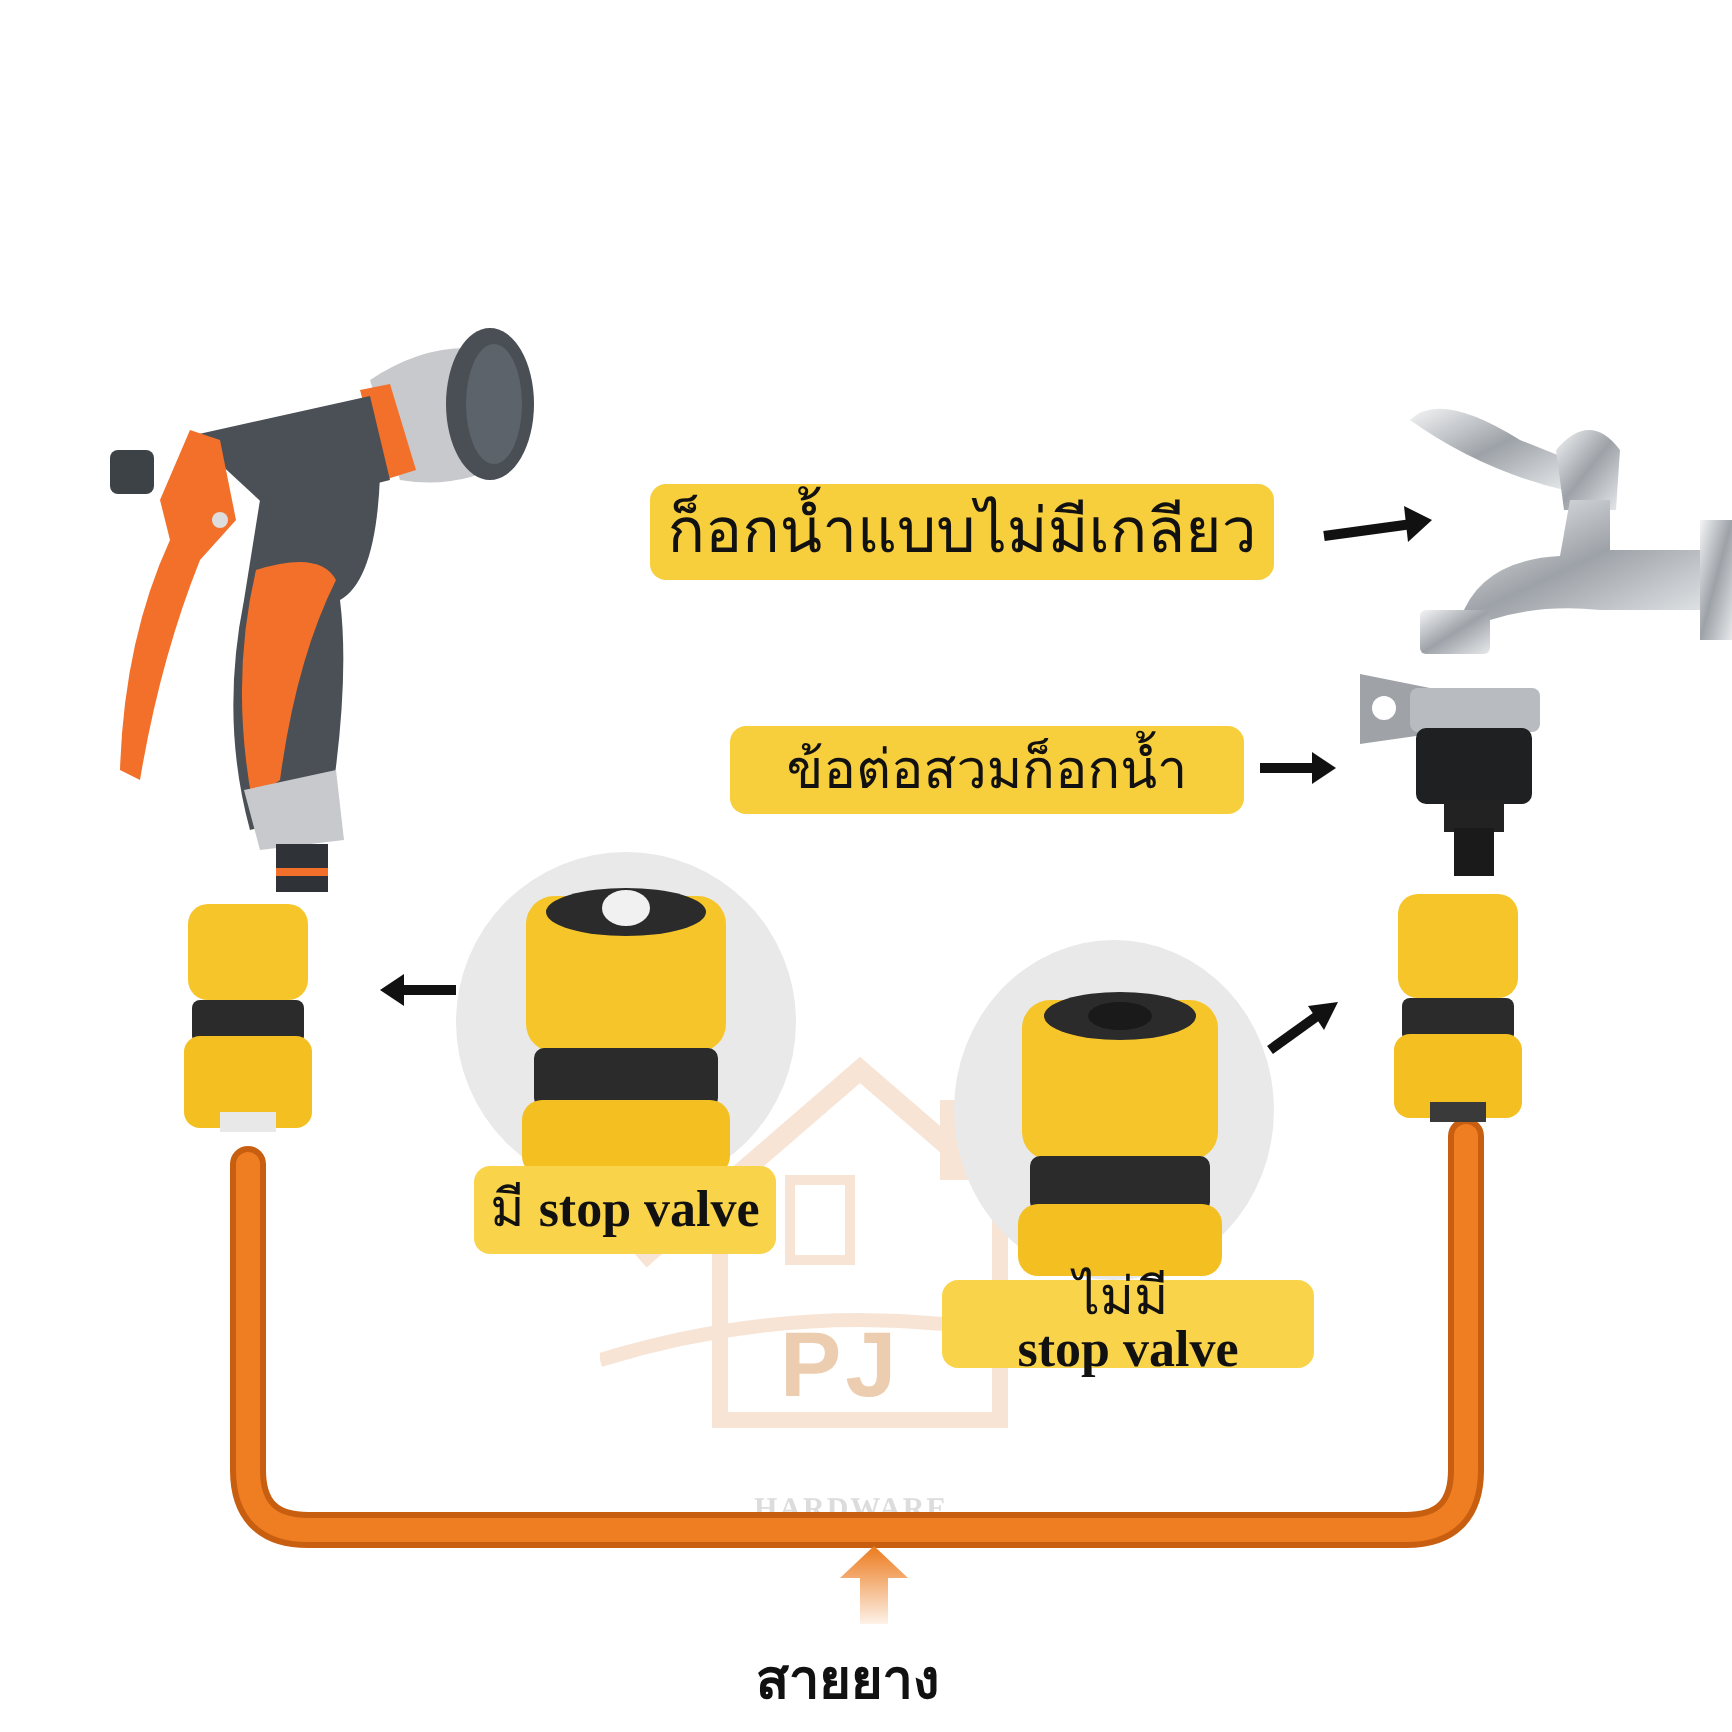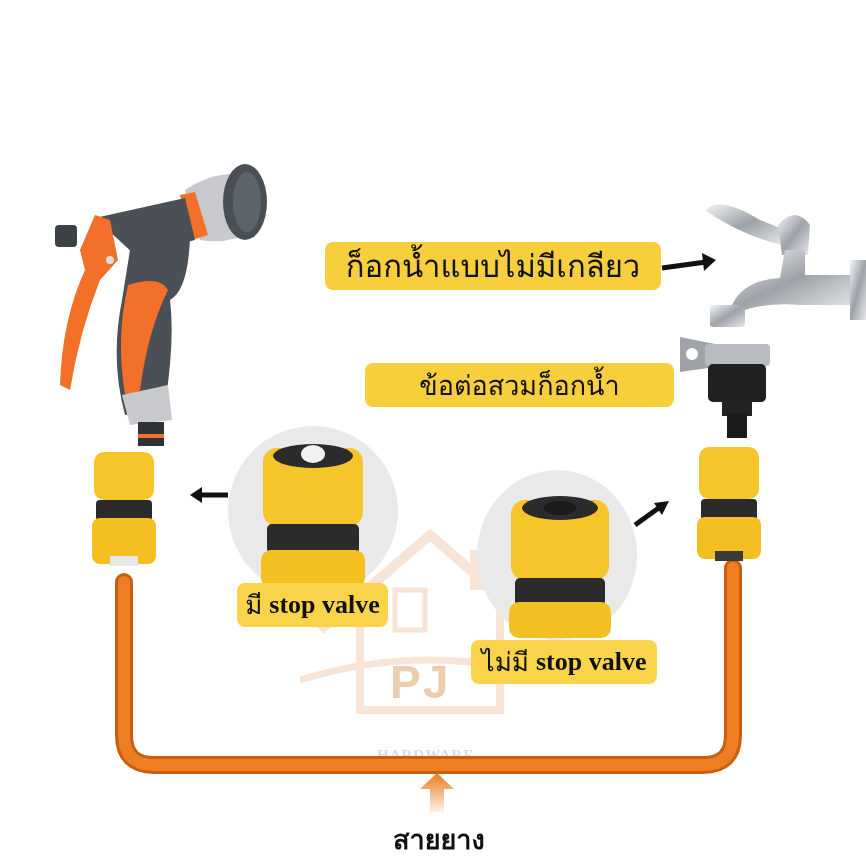--- a/index.html
+++ b/index.html
@@ -17,27 +17,27 @@
 
     
     .hose { left: 0; top: 0; width: 866px; height: 866px; }
 
     
     .label {
       position: absolute; background: #f7cf3d; border-radius: 8px;
       color: #111; white-space: nowrap; line-height: 1;
       display: flex; align-items: center; justify-content: center;
     }
-    .label-faucet { left: 325px; top: 242px; width: 336px; height: 48px; font-size: 31px; }
-    .label-adapter { left: 365px; top: 363px; width: 309px; height: 44px; font-size: 27px; }
+    .label-faucet { left: 325px; top: 242px; width: 312px; height: 48px; font-size: 31px; }
+    .label-adapter { left: 365px; top: 363px; width: 257px; height: 44px; font-size: 27px; }
     .label-stop { left: 237px; top: 583px; width: 151px; height: 44px; font-family: "Liberation Serif", serif; font-weight: bold; font-size: 26px; background: #f9d44a; }
-    .label-nostop { left: 471px; top: 640px; width: 186px; height: 44px; font-family: "Liberation Serif", serif; font-weight: bold; font-size: 26px; background: #f9d44a; }
+    .label-nostop { left: 471px; top: 640px; width: 186px; height: 44px; font-family: "Liberation Serif", serif; font-weight: bold; font-size: 26px; background: #f9d44a; flex-direction: column; }
     .label-stop .th, .label-nostop .th { font-family: "DejaVu Sans", sans-serif; font-weight: normal; margin-right: 7px; font-size: 26px; }
 
-    .hose-label { left: 393px; top: 818px; font-size: 27px; font-weight: bold; color: #111; text-align: right; }
+    .hose-label { left: 378px; top: 818px; font-size: 27px; font-weight: bold; color: #111; text-align: right; }
 
     
     .circle { border-radius: 50%; background: #e9e9ea; }
     .circle-left { left: 228px; top: 426px; width: 170px; height: 170px; }
     .circle-right { left: 477px; top: 470px; width: 160px; height: 170px; }
 
     svg { display: block; }
   </style>
 </head>
 <body>

